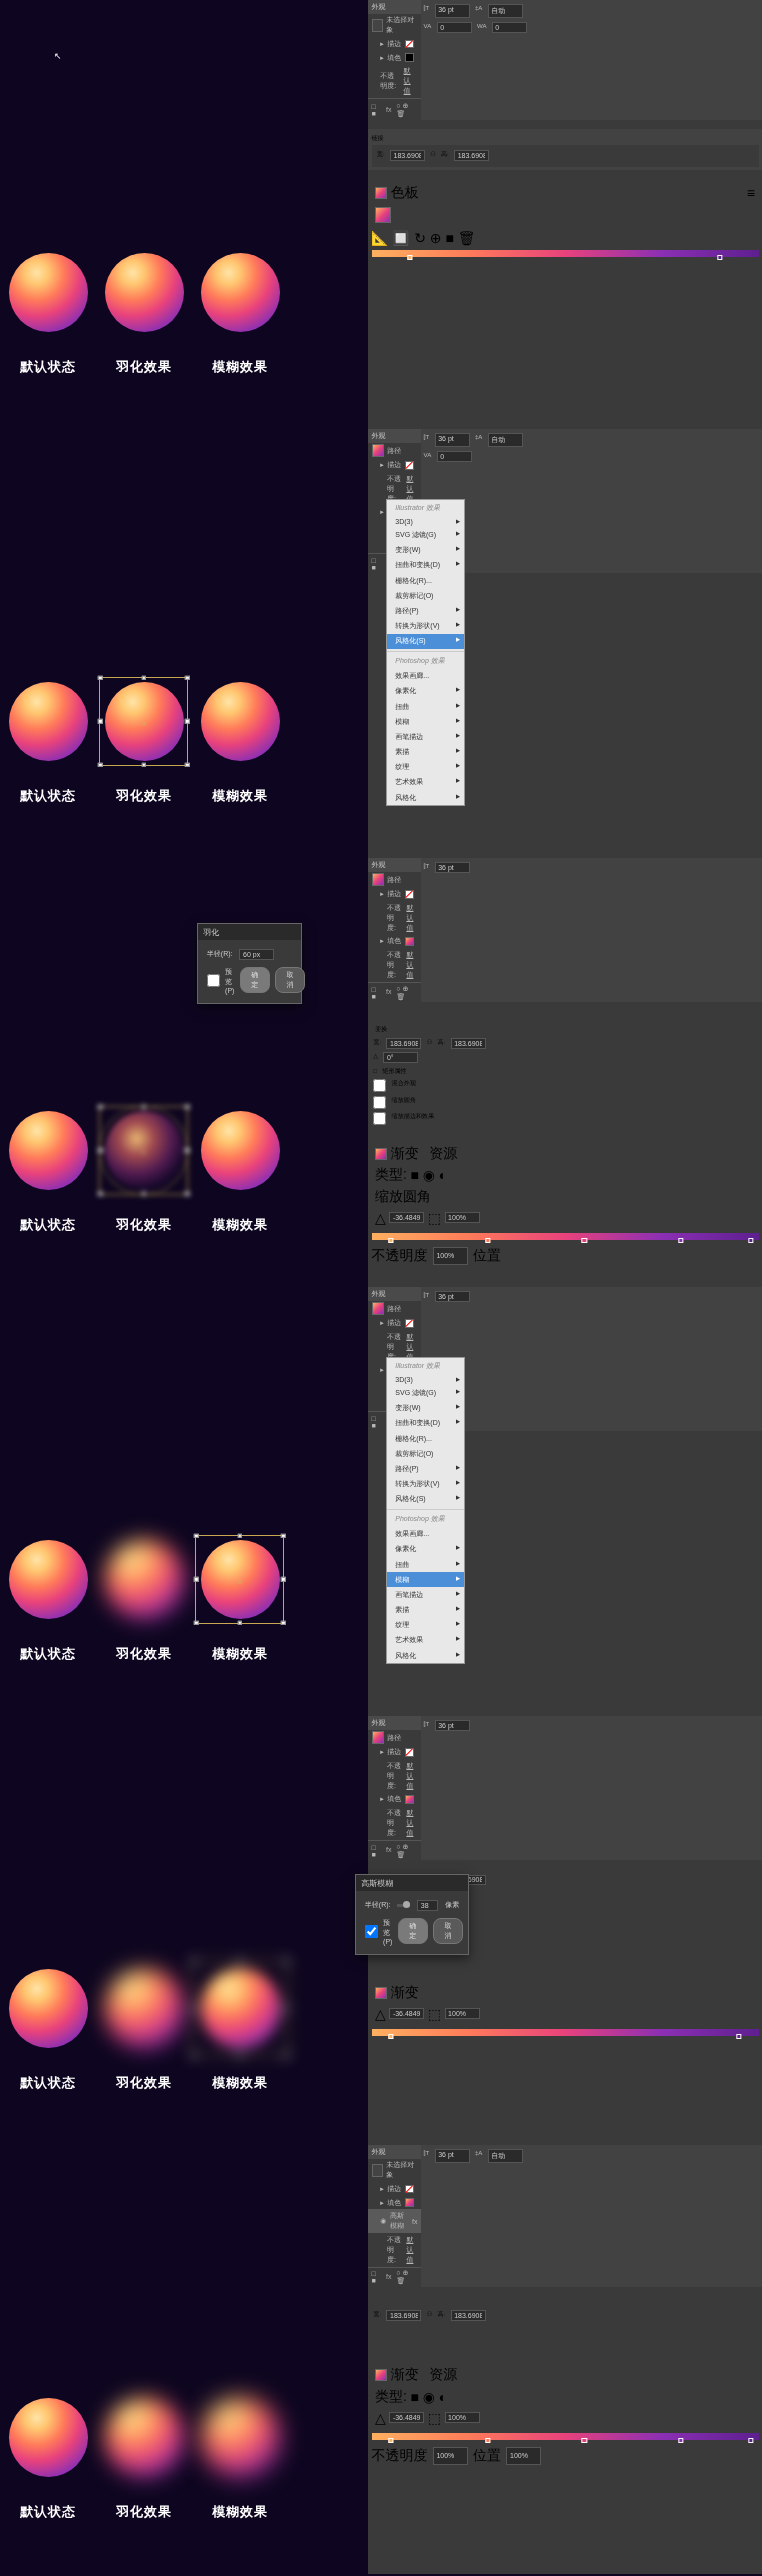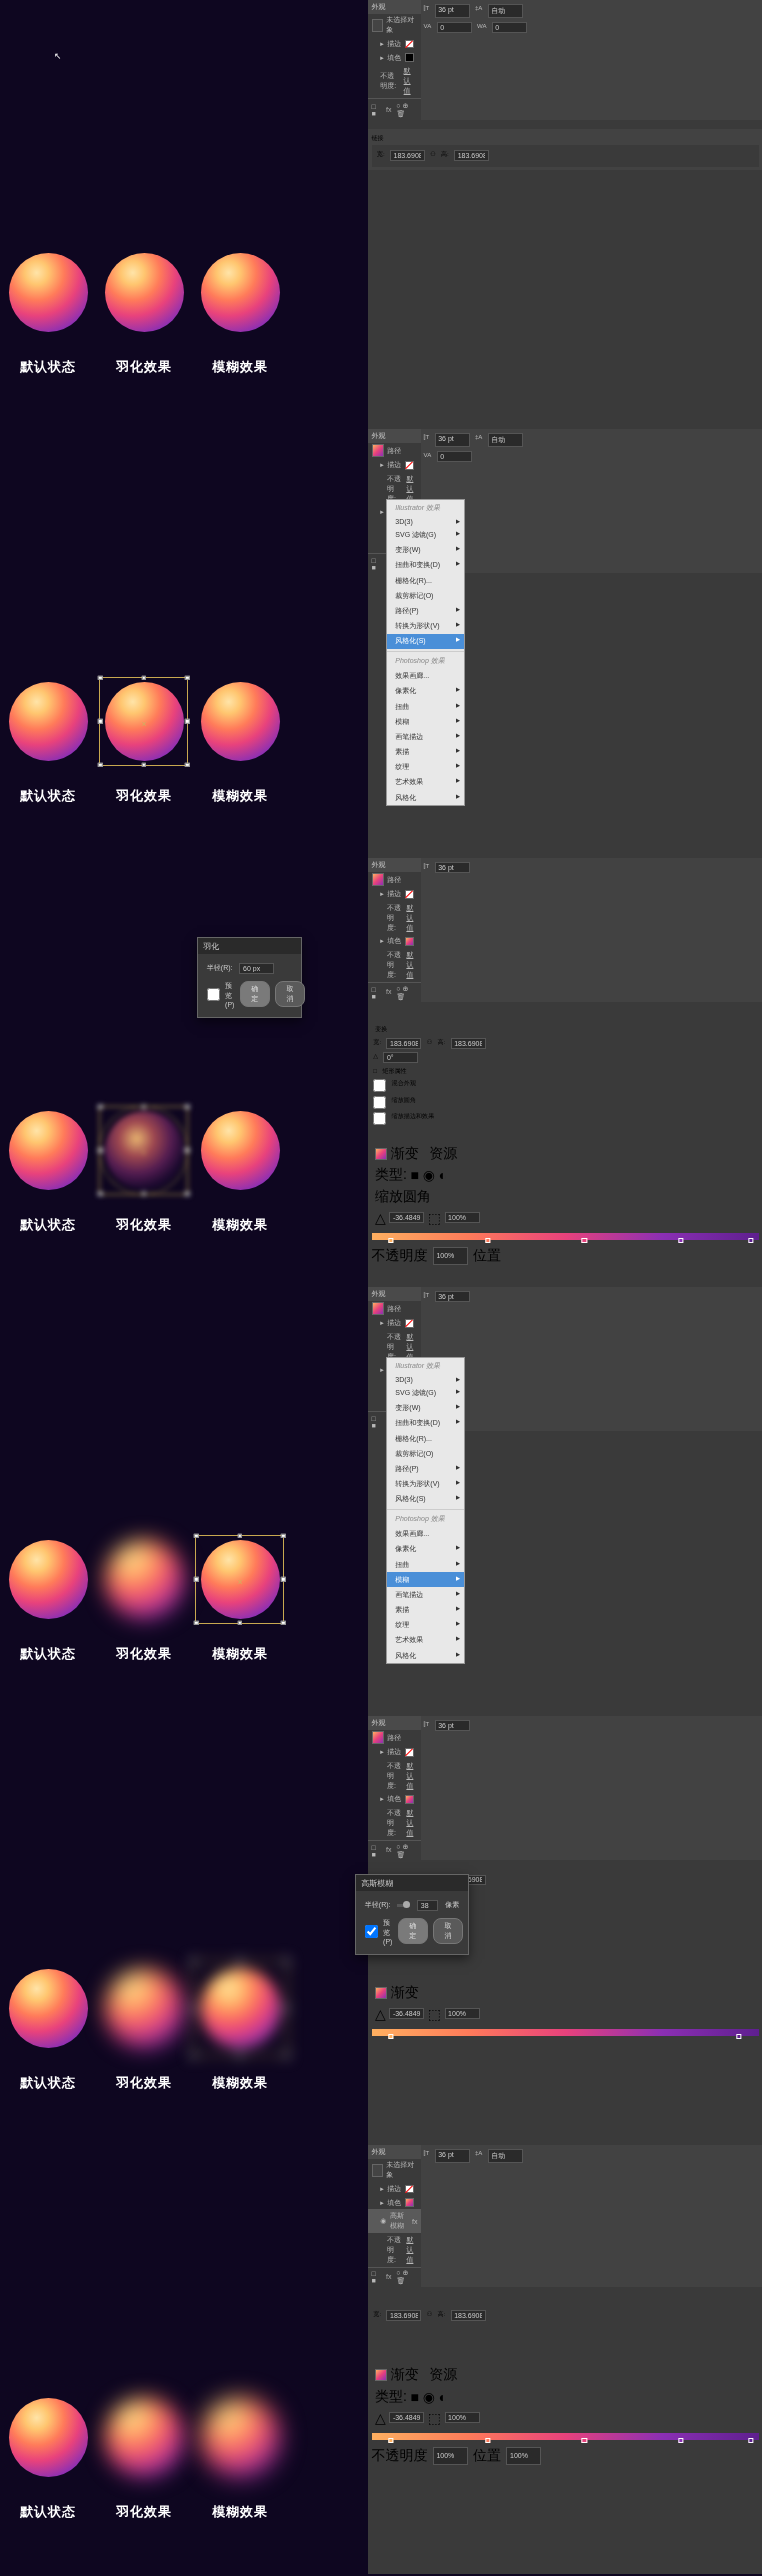--- a/index.html
+++ b/index.html
@@ -112,20 +112,37 @@
       <div class="trans-panel">
         <div class="char-row">
             <span>宽:</span>
             <input class="input" value="183.6908" style="">
             <span>⚇</span>
             <span>高:</span>
             <input class="input" value="183.6908" style="">
           </div>
       </div>
     </div>
+    <div style="margin-top:8.8px;padding:3.5px">
+      <div class="p-row">
+          <div class="sw sw-orange"></div>
+          <span>色板</span>
+          <span style="margin-left:auto">≡</span>
+        </div>
+      <div style="padding:3.5px">
+          <div class="sw sw-orange" style="width:16px;height:16px"></div>
+        </div>
+      <div class="p-row" style="padding:3.5px 0">
+          <span>📐 🔲 ↻ ⊕ ■ 🗑</span>
+        </div>
+      <div class="grad-bar">
+        <div class="grad-stop" style="left:10%;background:#ffb060"></div>
+        <div class="grad-stop" style="left:90%;background:#5e1f8f"></div>
+      </div>
+    </div>
   </div>
 </div>
 
 <div class="row">
   <div class="col">
       <div class="sphere s-default"></div>
       <div class="label">默认状态</div>
     </div>
   <div class="col" style="position:relative">
     <div class="sphere s-default" style="position:relative">
@@ -237,21 +254,21 @@
       </div>
       <div class="sel-oval" style="top:-5.3px;left:-5.3px;width:89px;height:89px"></div>
       <span class="crosshair" style="top:37px;left:37px">×</span>
     </div>
     <div class="label">羽化效果</div>
   </div>
   <div class="col">
       <div class="sphere s-default"></div>
       <div class="label">模糊效果</div>
     </div>
-  <div class="dialog" style="top:79px;left:197px;width:105px">
+  <div class="dialog" style="top:65px;left:197px;width:105px">
     <div class="dialog-title">羽化</div>
     <div class="dialog-body">
       <span>半径(R):</span>
       <input class="input" value="60 px" style="">
       <div style="width:100%;display:flex;gap:5.3px;align-items:center">
         <input type="checkbox" style="">
           <span>预览(P)</span>
         <button class="btn primary">确定</button>
         <button class="btn">取消</button>
       </div>

